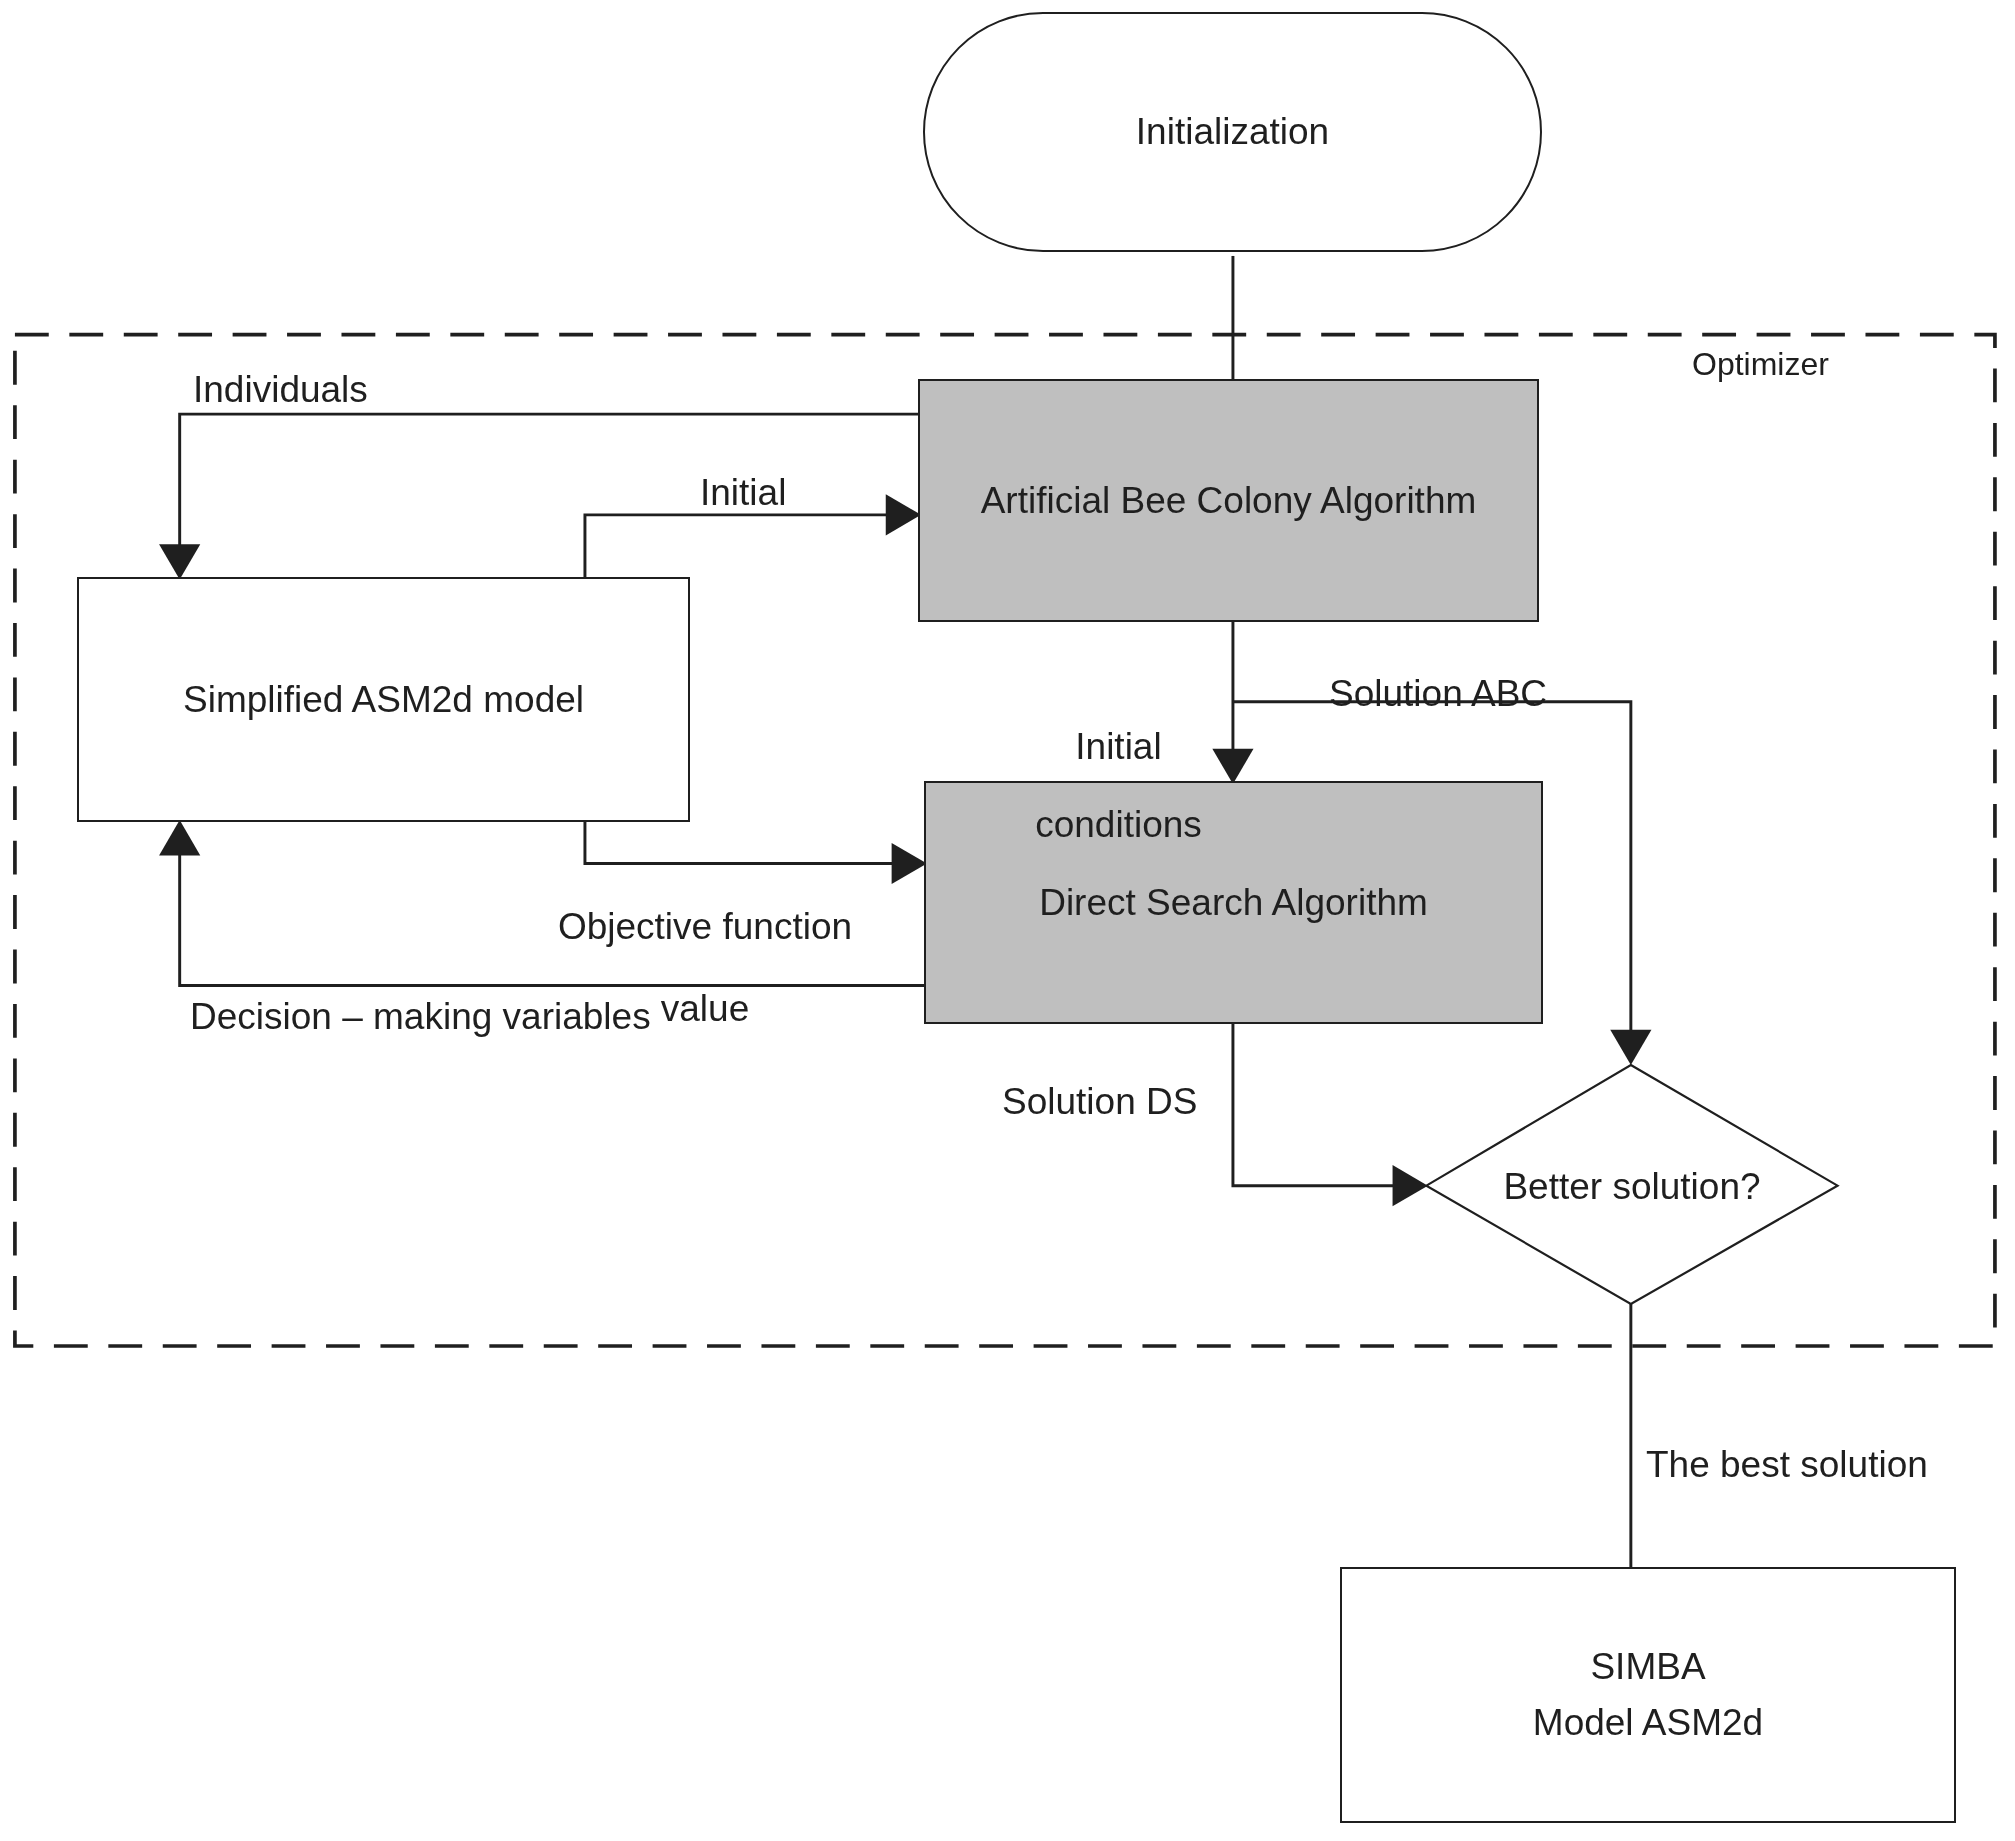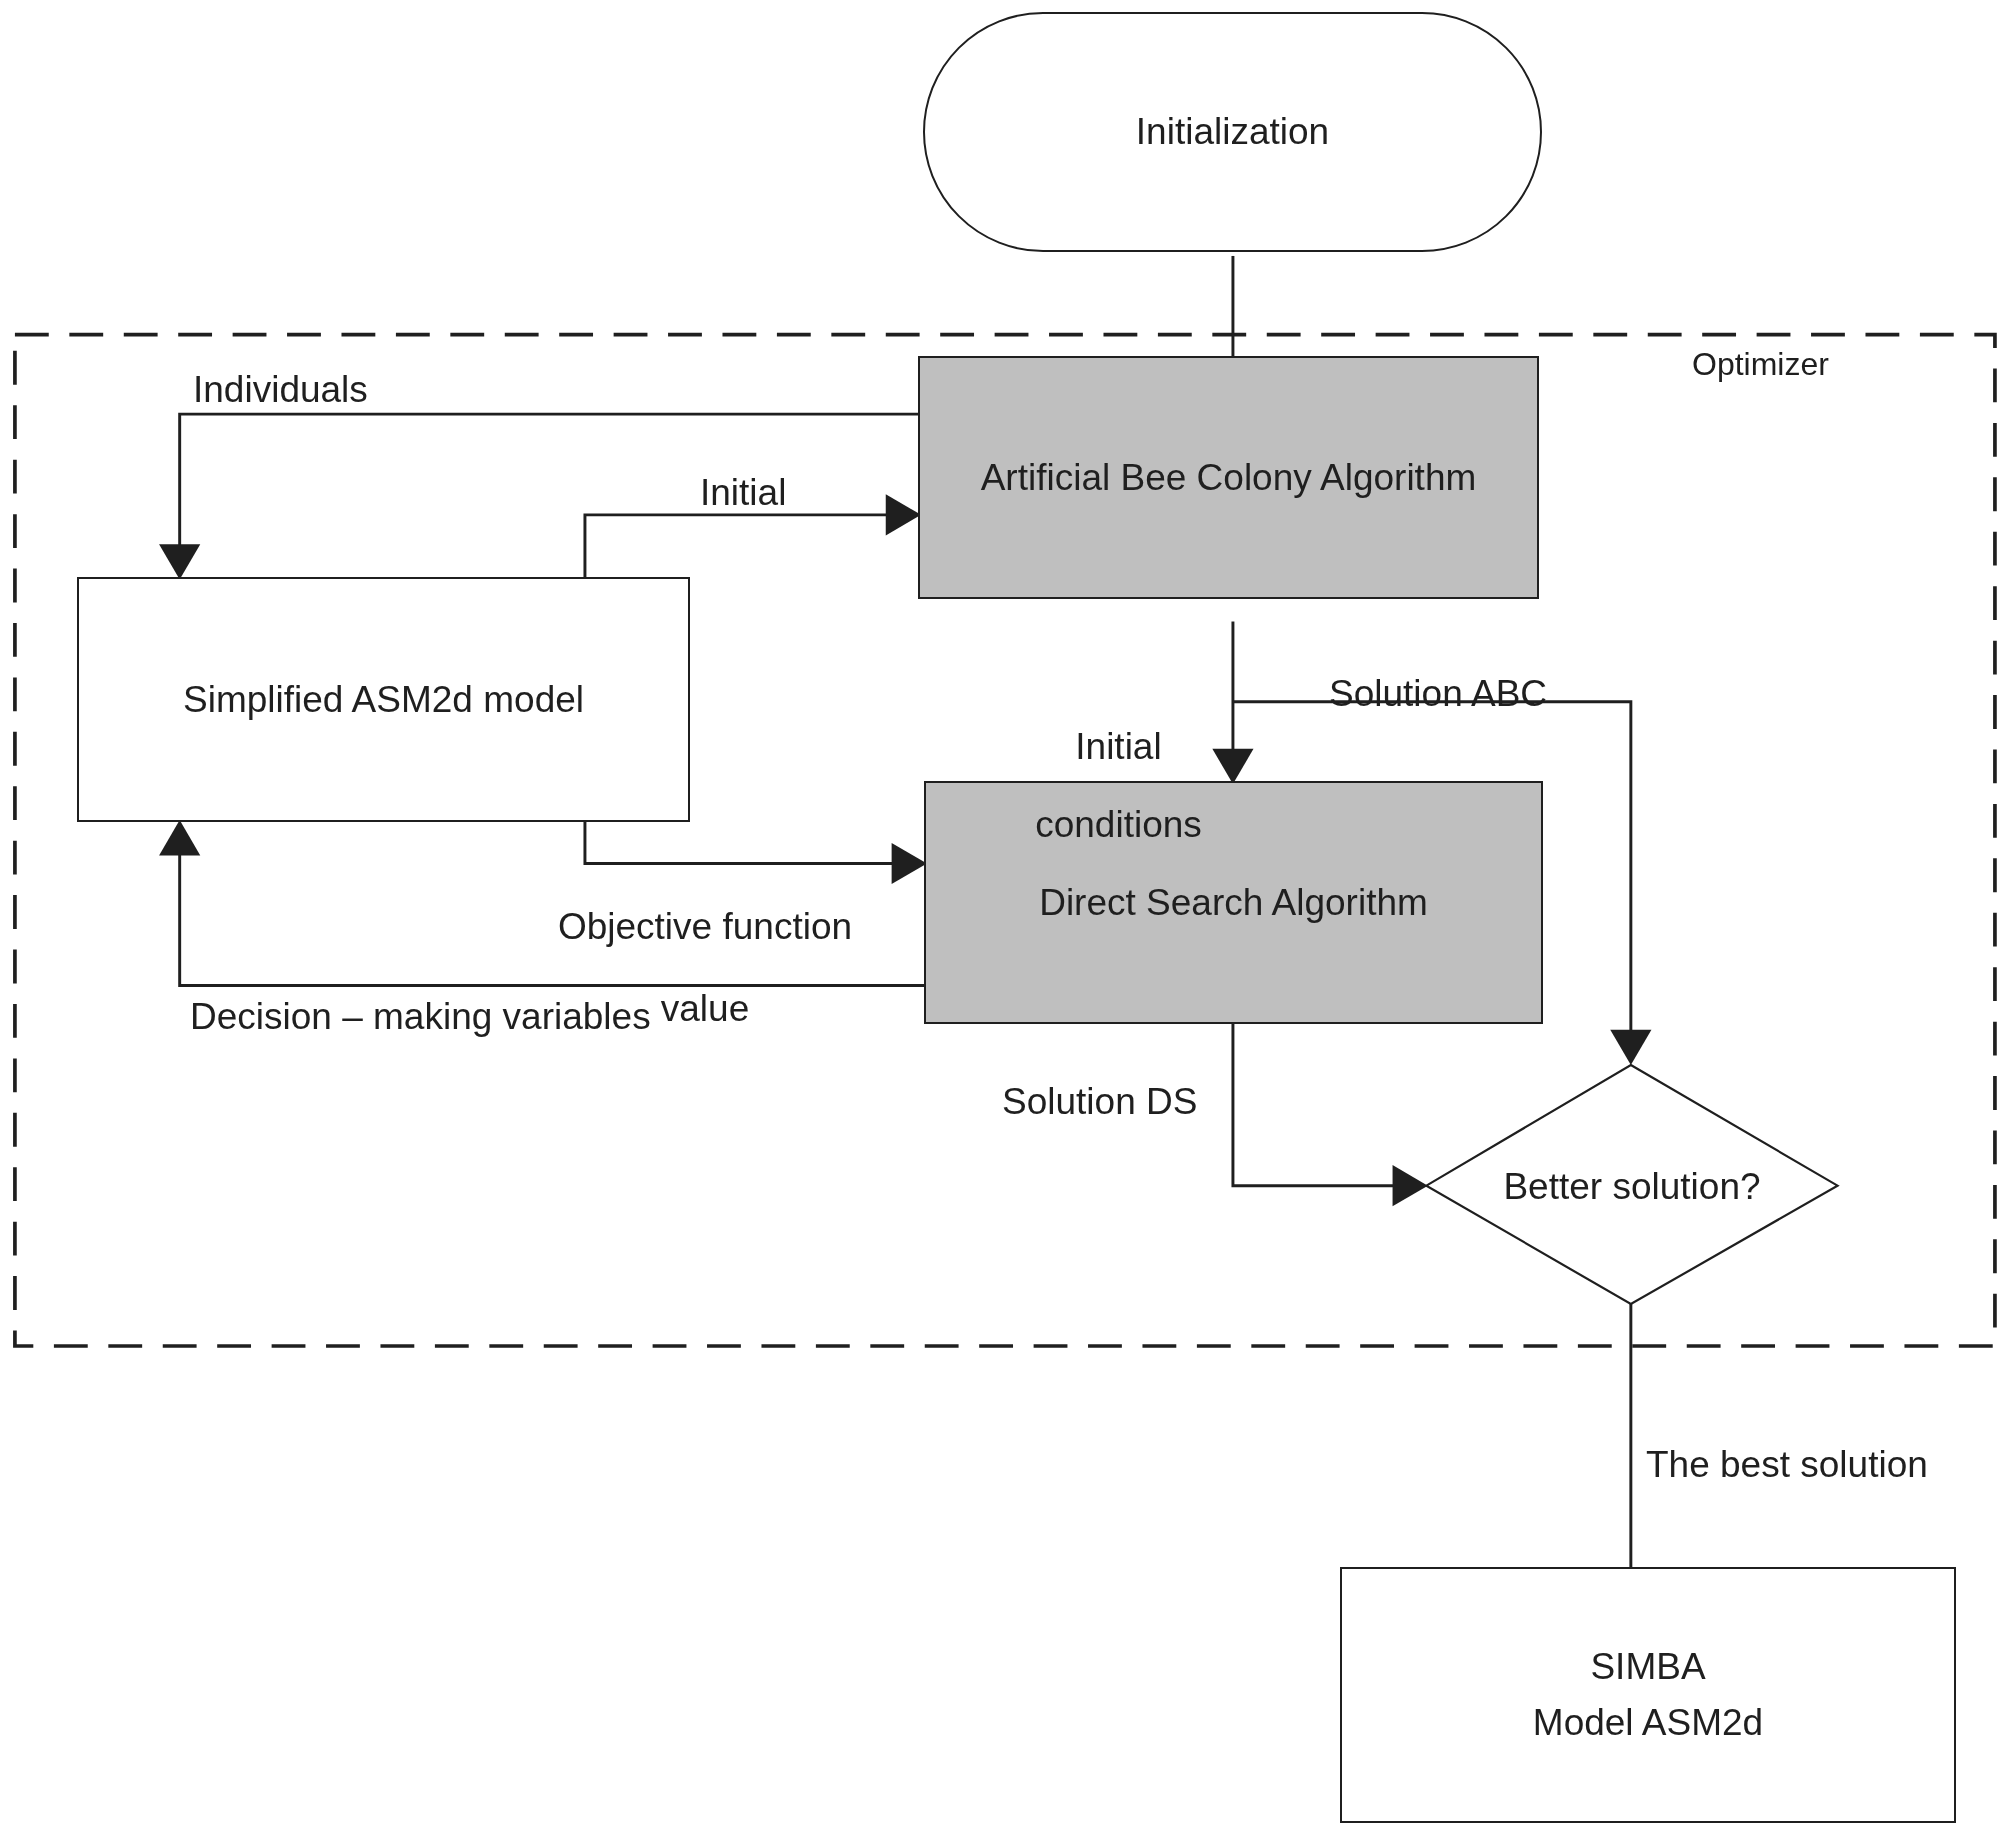--- a/index.html
+++ b/index.html
@@ -73,21 +73,21 @@
 
     <path class="line" d="M2217,1773 L2217,2132"></path>
 
     <polygon class="diamond" points="2217,1448 2498,1612 2217,1773 1939,1612"></polygon>
   </svg>
 
   <div class="node stadium" style="left:923px;top:11.8px;width:619px;height:240px;">
     <span>Initialization</span>
   </div>
 
-  <div class="node gray" style="left:918px;top:356px;width:621px;height:243px;">
+  <div class="node gray" style="left:918px;top:379px;width:621px;height:243px;">
     <span>Artificial Bee Colony Algorithm</span>
   </div>
 
   <div class="node" style="left:77px;top:577px;width:613px;height:245px;">
     <span>Simplified ASM2d model</span>
   </div>
 
   <div class="node gray" style="left:924px;top:781px;width:619px;height:243px;">
     <span>Direct Search Algorithm</span>
   </div>

